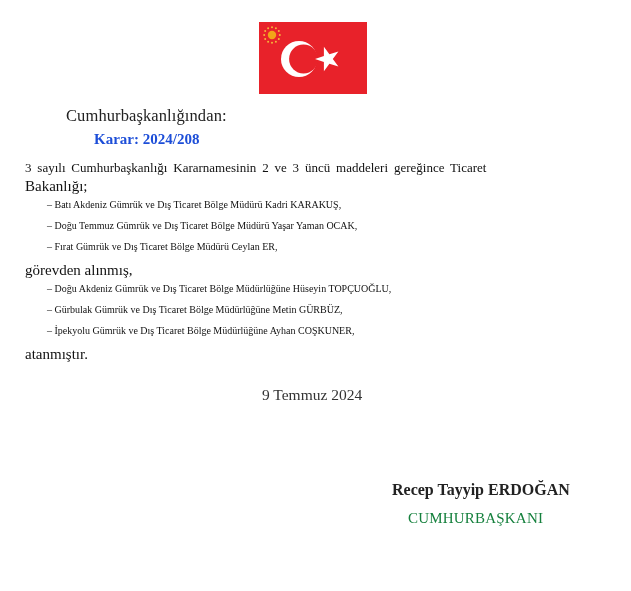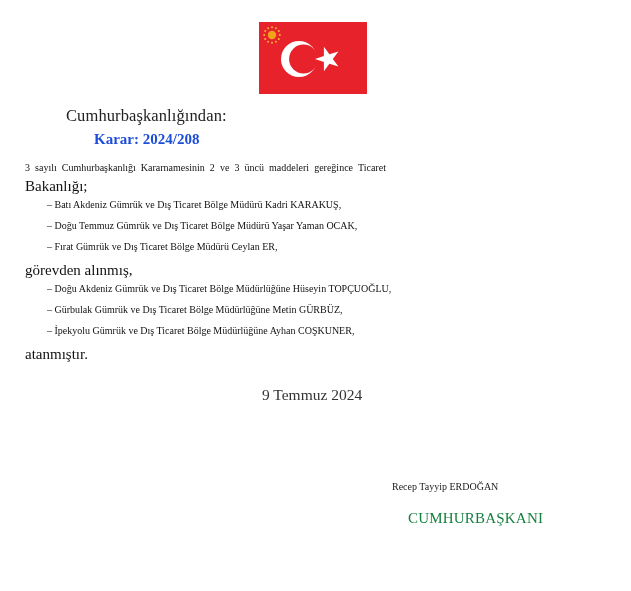--- a/index.html
+++ b/index.html
@@ -40,21 +40,21 @@
       font-size: 15px;
       font-weight: bold;
       color: #1d4ed8;
       margin-left: 28px;
     }
     .intro {
       position: absolute;
       left: 25px;
       top: 157px;
       width: 569px;
-      font-size: 10px;
+      font-size: 13px;
       line-height: 21px;
       text-align: justify;
       text-align-last: left;
       word-spacing: 2.6px;
     }
     .intro-line2 {
       position: absolute;
       left: 25px;
       top: 178px;
       font-size: 15px;
@@ -76,22 +76,22 @@
       left: 262px;
       top: 386px;
       font-size: 15.5px;
       color: #333;
       text-align: right;
     }
     .signer-name {
       position: absolute;
       left: 392px;
       top: 481px;
-      font-size: 10px;
-      font-weight: normal;
+      font-size: 16px;
+      font-weight: bold;
       color: #222;
     }
     .signer-title {
       position: absolute;
       left: 408px;
       top: 510px;
       font-size: 15px;
       color: #15803d;
       letter-spacing: 0.2px;
     }

